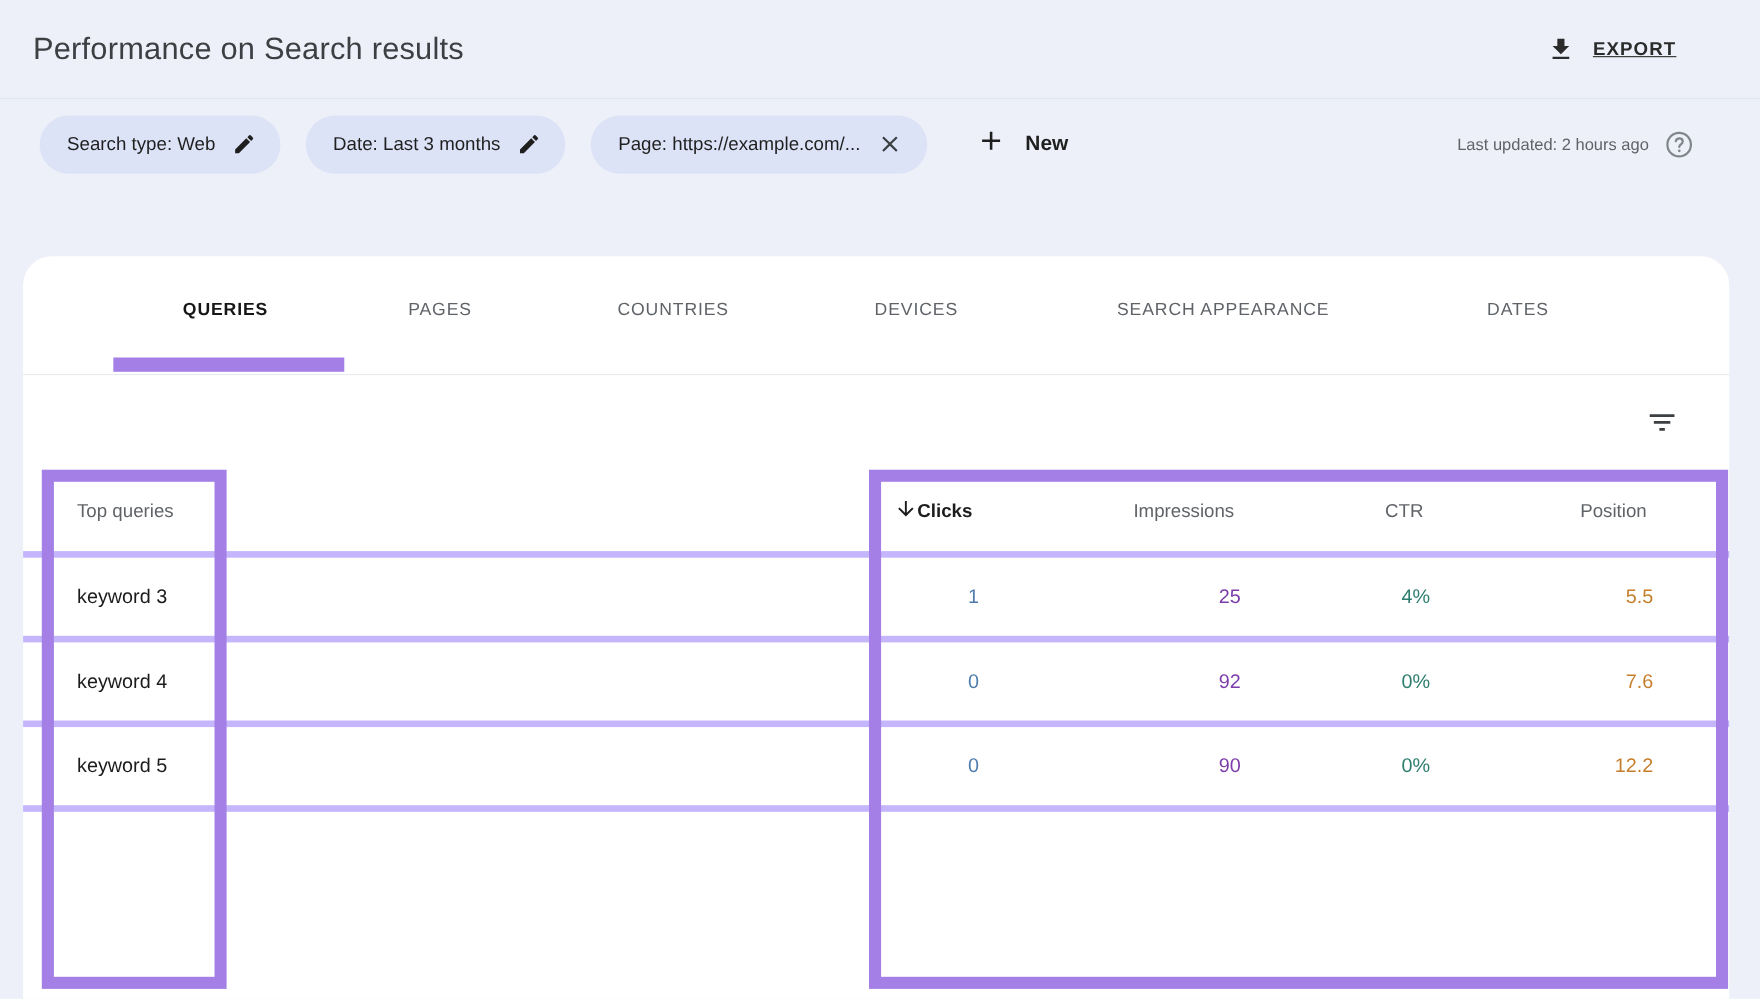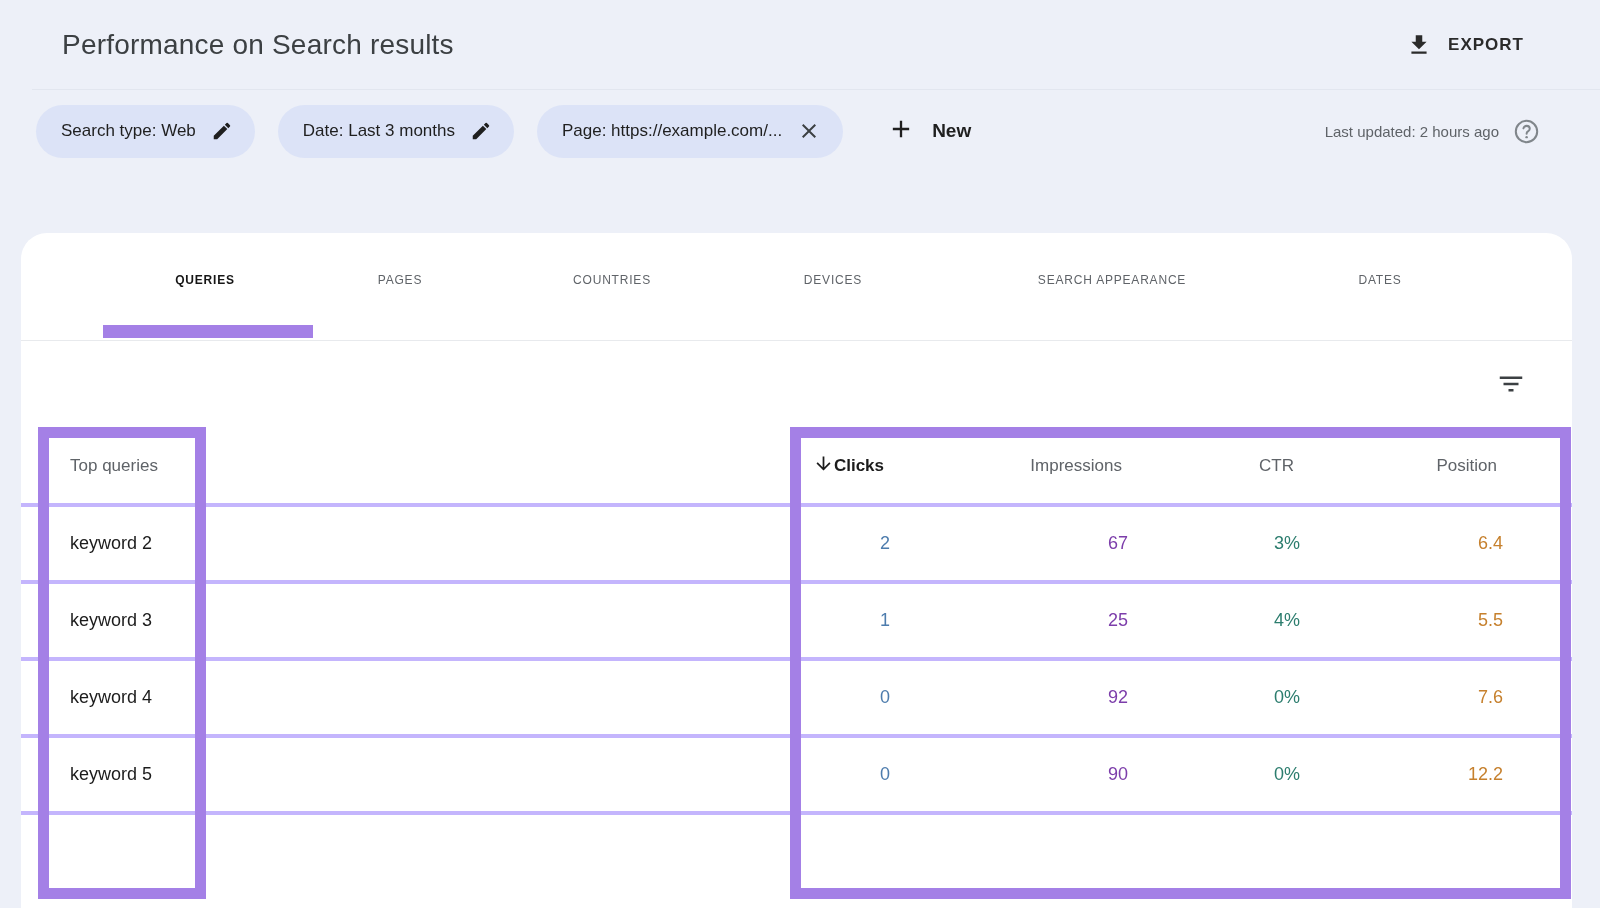--- a/index.html
+++ b/index.html
@@ -10,29 +10,30 @@
   html,body{margin:0;padding:0;}
   body{
     width:1600px;height:908px;overflow:hidden;
     background:#edf0f8;
     font-family:"Liberation Sans","DejaVu Sans",sans-serif;
     color:#202124;
   }
   
   .top-header{
     height:90px;display:flex;align-items:center;justify-content:space-between;
-    padding:0 72px 0 30px;border-bottom:1px solid #e2e6ef;margin-left:32px;
+    padding:0 72px 0 30px;border-bottom:1px solid #e2e6ef;
   }
   .page-title{
     font-size:28px;font-weight:400;color:#3c4043;margin:0;letter-spacing:0.2px;
   }
   .export-btn{
     display:flex;align-items:center;gap:16px;background:none;border:none;cursor:pointer;
     font-family:inherit;font-size:17px;font-weight:600;letter-spacing:1px;color:#2b2b2b;
     padding:8px 4px;
+    text-decoration:underline;
   }
   .export-btn svg{display:block;}
   
   .filter-bar{
     height:82px;display:flex;align-items:center;padding:0 60px 0 36px;
   }
   .chip{
     display:flex;align-items:center;gap:15px;height:53px;border:none;cursor:pointer;
     background:var(--chip_bg);border-radius:27px;padding:0 22px 0 25px;
     font-family:inherit;font-size:17px;color:#1f1f1f;white-space:nowrap;
@@ -50,38 +51,38 @@
   .help-icon{display:flex;align-items:center;cursor:pointer;}
   
   .card{
     position:absolute;left:21px;top:233px;width:1551px;height:675px;
     background:#ffffff;border-radius:26px 26px 0 0;
   }
   
   .tabs{position:relative;height:108px;border-bottom:1px solid #e8eaed;}
   .tab{
     position:absolute;top:34px;transform:translateX(-50%);
-    font-size:12px;font-weight:500;letter-spacing:0.8px;color:#5f6368;
+    font-size:16px;font-weight:500;letter-spacing:0.8px;color:#5f6368;
     background:none;border:none;cursor:pointer;font-family:inherit;white-space:nowrap;padding:6px 2px;
   }
   .tab.active{color:#161616;font-weight:600;}
   .tab-indicator{
     position:absolute;left:82px;bottom:2px;width:210px;height:13px;
     background:var(--annotation);
   }
   
   .table-toolbar{
     height:88px;display:flex;align-items:center;justify-content:flex-end;padding-right:42px;
   }
   .funnel-btn{background:none;border:none;cursor:pointer;padding:4px;}
   
   .data-table{width:100%;}
   .t-row{
     display:grid;grid-template-columns:500px 369px 238px 172px 203px;
-    align-items:center;height:77px;border-bottom:4px solid #c4b5fd;
+    align-items:center;height:77px;border-bottom:6px solid #c4b5fd;
   }
   .t-row.t-head{height:78px;}
   .cell-query{padding-left:49px;font-size:18px;color:#1c1c1c;text-align:left;}
   .t-head .cell-query{color:#5f6368;font-size:17px;}
   .cell-num{text-align:right;font-size:18px;}
   .t-head .cell-num{font-size:17px;color:#5f6368;cursor:pointer;background:none;border:none;font-family:inherit;}
   .t-head .cell-sorted{color:#1c1c1c;font-weight:700;display:flex;justify-content:flex-end;align-items:center;}
   .val-clicks{color:var(--clicks);}
   .val-impressions{color:var(--impressions);}
   .val-ctr{color:var(--ctr);}
@@ -185,27 +186,20 @@
           </svg>
         </span>
         <span>Clicks</span>
       </button>
       <button class="cell-num">Impressions</button>
       <button class="cell-num">CTR</button>
       <button class="cell-num">Position</button>
     </div>
 
 
-    <div class="t-row">
-      <div class="cell-query">keyword 2</div>
-      <div class="cell-num val-clicks">2</div>
-      <div class="cell-num val-impressions">67</div>
-      <div class="cell-num val-ctr">3%</div>
-      <div class="cell-num val-position">6.4</div>
-    </div>
 
     <div class="t-row">
       <div class="cell-query">keyword 3</div>
       <div class="cell-num val-clicks">1</div>
       <div class="cell-num val-impressions">25</div>
       <div class="cell-num val-ctr">4%</div>
       <div class="cell-num val-position">5.5</div>
     </div>
 
     <div class="t-row">

